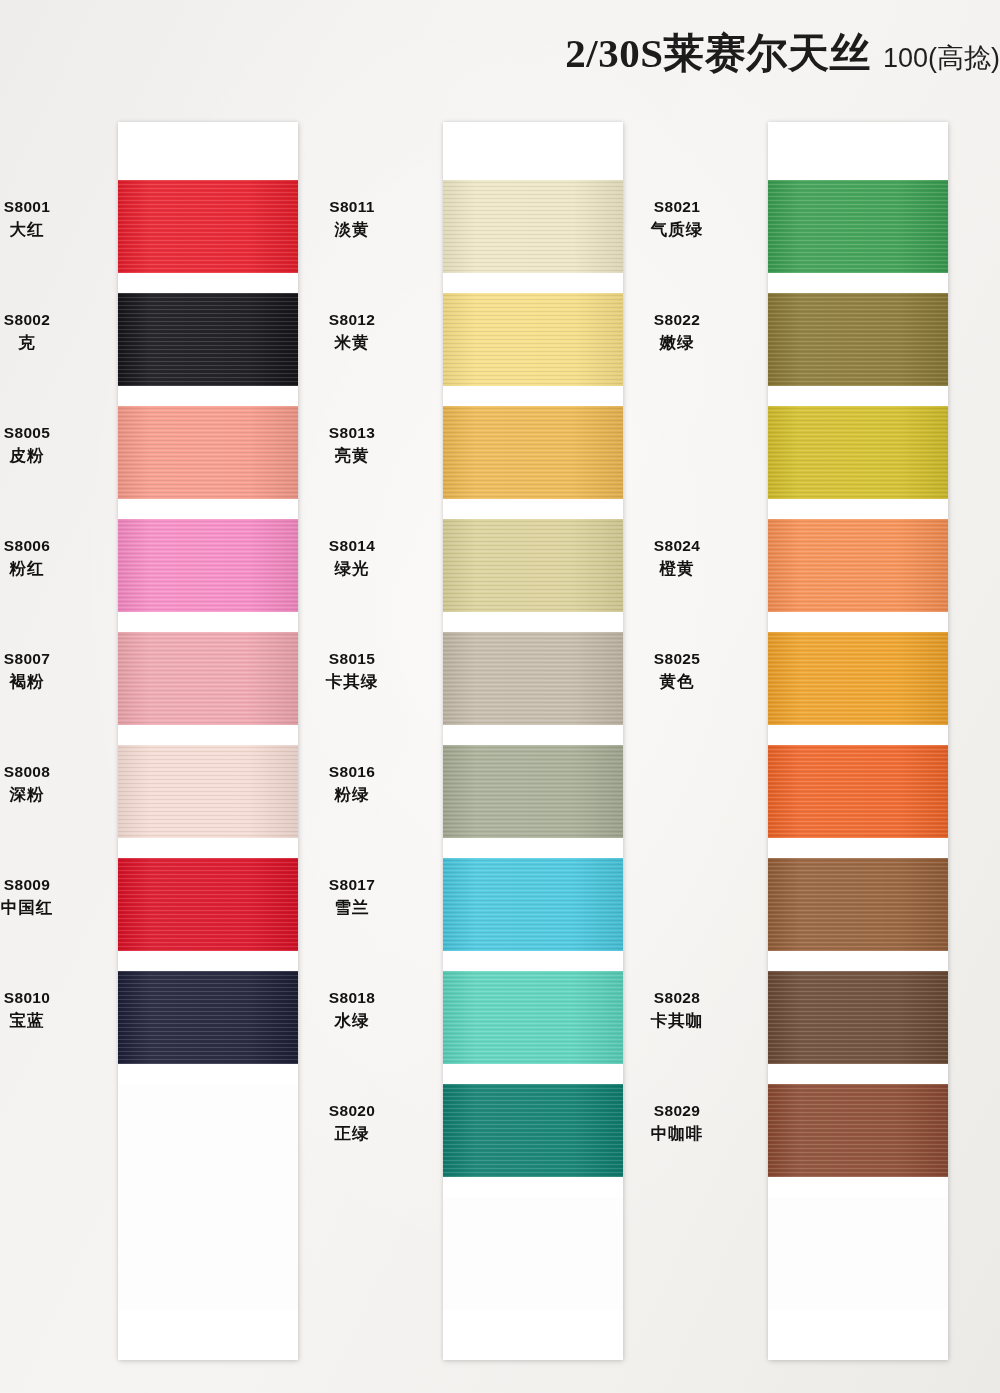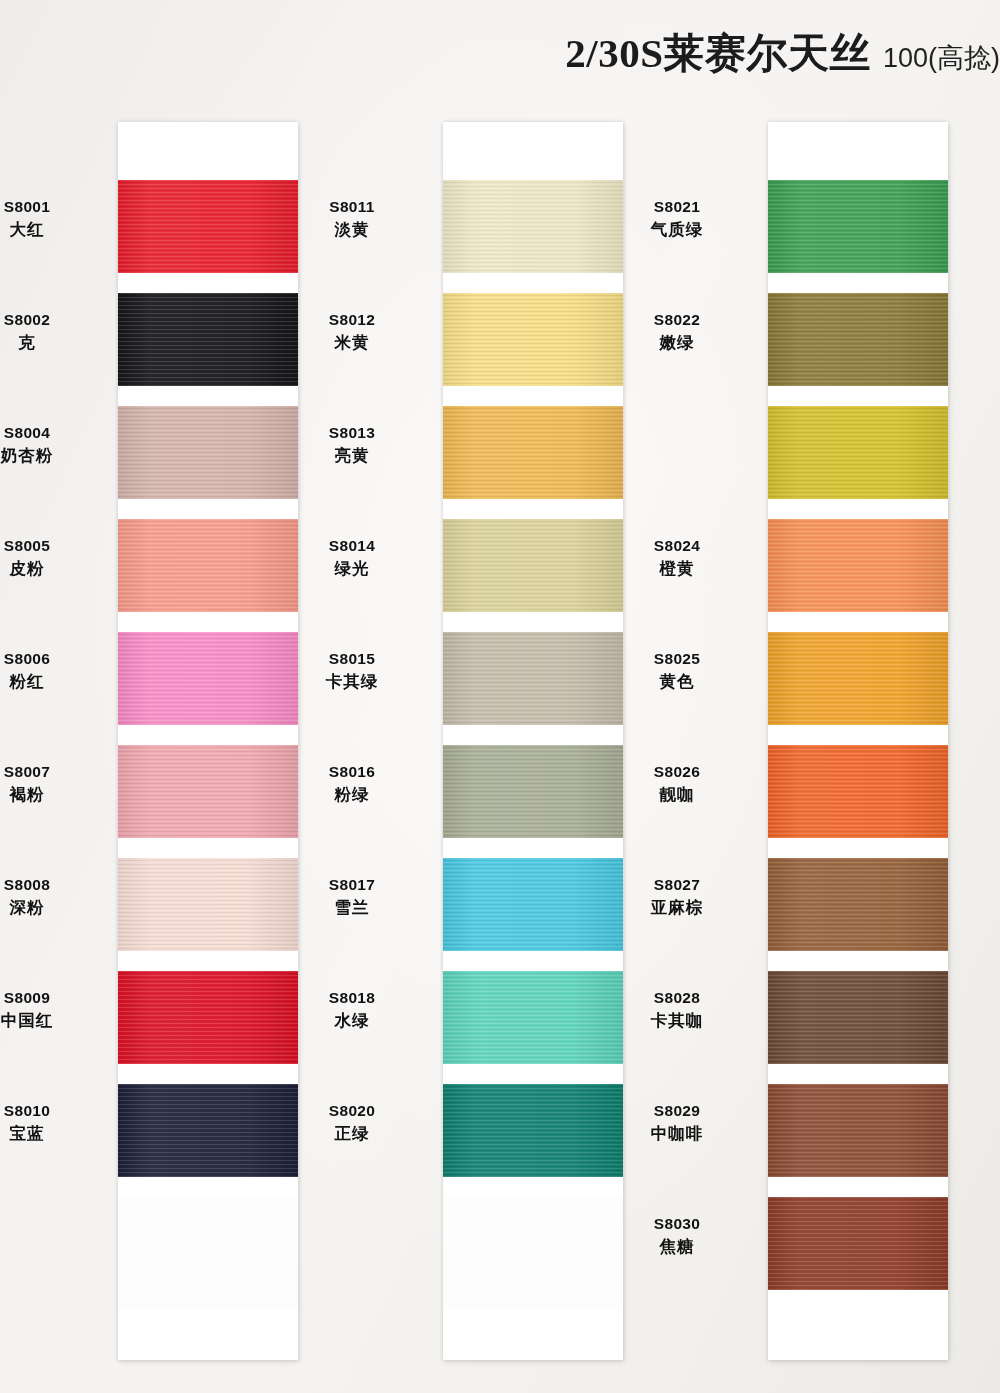--- a/index.html
+++ b/index.html
@@ -205,28 +205,20 @@
         </div>
         <div class="swatch-wrap">
           <div class="swatch" style="background: rgb(22, 22, 27);"></div>
           <div class="gap"></div>
           <div class="label">
             <span class="code">S8002</span>
             <span class="name">克</span>
           </div>
         </div>
         <div class="swatch-wrap">
-          <div class="swatch" style="background: rgb(211, 179, 171);"></div>
-          <div class="gap"></div>
-          <div class="label">
-            <span class="code">S8004</span>
-            <span class="name">奶杏粉</span>
-          </div>
-        </div>
-        <div class="swatch-wrap">
           <div class="swatch" style="background: rgb(247, 155, 139);"></div>
           <div class="gap"></div>
           <div class="label">
             <span class="code">S8005</span>
             <span class="name">皮粉</span>
           </div>
         </div>
         <div class="swatch-wrap">
           <div class="swatch" style="background: rgb(247, 140, 198);"></div>
           <div class="gap"></div>
@@ -387,52 +379,36 @@
           <div class="swatch" style="background: rgb(239, 162, 41);"></div>
           <div class="gap"></div>
           <div class="label">
             <span class="code">S8025</span>
             <span class="name">黄色</span>
           </div>
         </div>
         <div class="swatch-wrap">
           <div class="swatch" style="background: rgb(240, 102, 42);"></div>
           <div class="gap"></div>
-          <div class="label">
-            <span class="code">S8026</span>
-            <span class="name">靓咖</span>
-          </div>
         </div>
         <div class="swatch-wrap">
           <div class="swatch" style="background: rgb(150, 96, 58);"></div>
           <div class="gap"></div>
-          <div class="label">
-            <span class="code">S8027</span>
-            <span class="name">亚麻棕</span>
-          </div>
         </div>
         <div class="swatch-wrap">
           <div class="swatch" style="background: rgb(107, 75, 54);"></div>
           <div class="gap"></div>
           <div class="label">
             <span class="code">S8028</span>
             <span class="name">卡其咖</span>
           </div>
         </div>
         <div class="swatch-wrap">
           <div class="swatch" style="background: rgb(140, 76, 52);"></div>
           <div class="gap"></div>
           <div class="label">
             <span class="code">S8029</span>
             <span class="name">中咖啡</span>
           </div>
         </div>
-        <div class="swatch-wrap">
-          <div class="swatch" style="background: rgb(142, 61, 42);"></div>
-          <div class="gap"></div>
-          <div class="label">
-            <span class="code">S8030</span>
-            <span class="name">焦糖</span>
-          </div>
-        </div>
       </div>
     </div>
   </div>
 
 </body></html>

